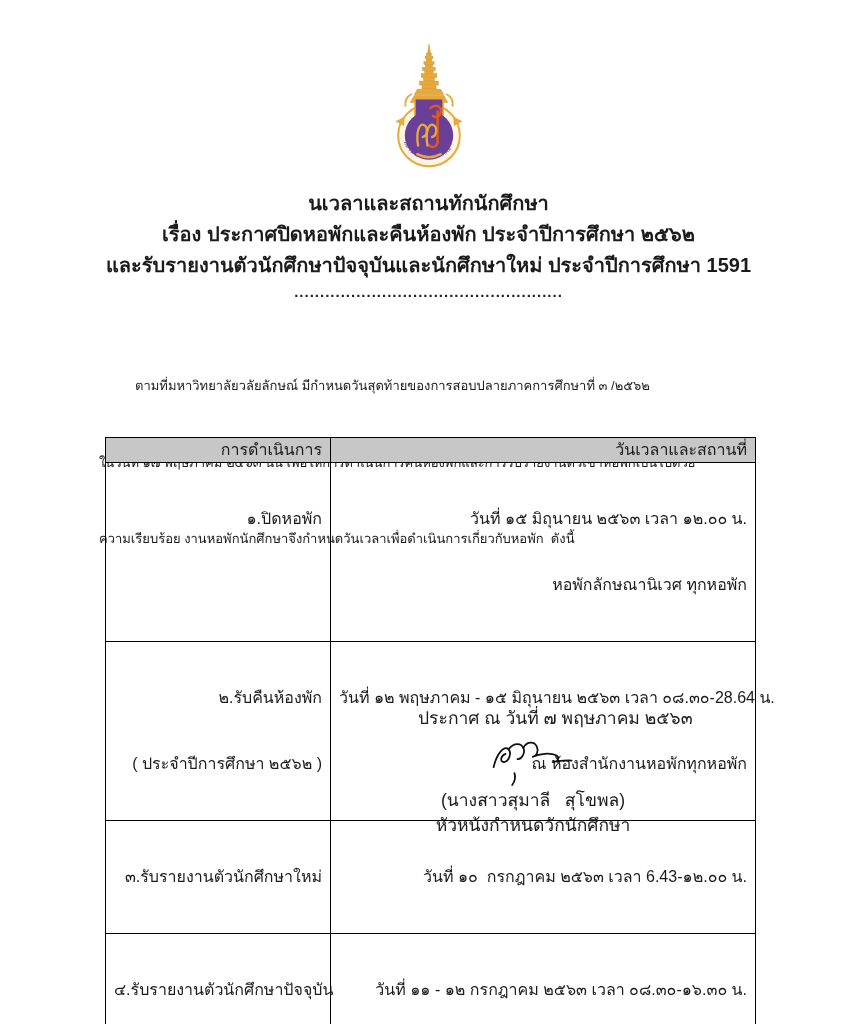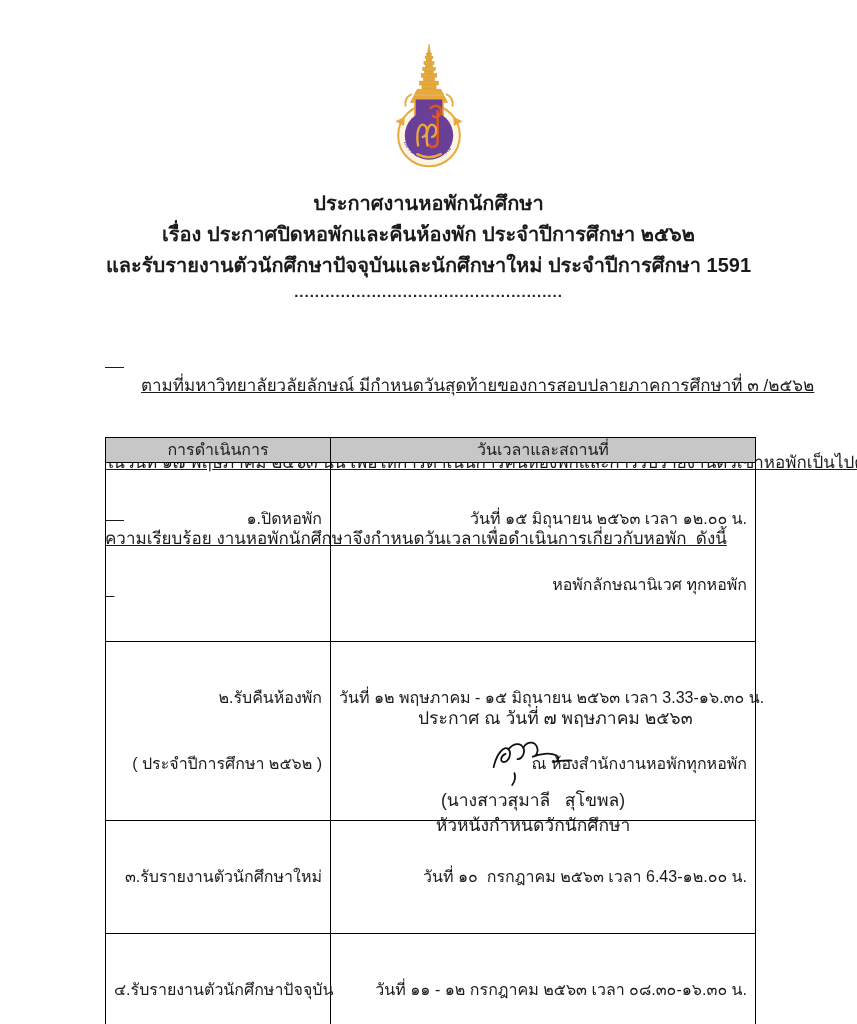--- a/index.html
+++ b/index.html
@@ -9,33 +9,33 @@
     font-family:"Liberation Sans","DejaVu Sans",sans-serif;
     color:#1b1b1b; overflow:hidden;
   }
   .logo { position:absolute; top:44px; left:50%; transform:translateX(-50%); }
   .title-block {
     position:absolute; top:188px; left:0; width:100%;
     text-align:center; font-weight:bold; font-size:20px; line-height:31px;
   }
   .dots { font-size:15px; line-height:15px; letter-spacing:1px; font-weight:bold; margin-top:3px; color:#222; }
   .para {
-    position:absolute; top:322px; left:105px; width:660px;
-    font-size:17px; line-height:25.5px; white-space:pre;text-decoration:underline;
+    position:absolute; top:322px; left:99px; width:660px;
+    font-size:13px; line-height:25.5px; white-space:pre;
   }
   .para .indent { padding-left:36px; }
   table.schedule {
     position:absolute; top:437px; left:105px; width:650px;
     border-collapse:collapse; font-size:16px; table-layout:fixed;
   }
   table.schedule th, table.schedule td {
     border:1.5px solid #000; padding:1px 8px; line-height:22px;
     vertical-align:top; text-align:right; white-space:pre; overflow:visible;
   }
-  table.schedule th { background:#c7c7c7; text-align:center; font-weight:normal; }
+  table.schedule th { background:#c7c7c7; font-weight:normal; }
   .announce { position:absolute; top:660px; left:418px; font-size:17.5px;margin-top:44px; }
   .sig-block {
     position:absolute; top:736px; left:402px; width:262px;
     text-align:center; font-size:17.5px; line-height:25px;
   }
   .sig-block svg { display:block; margin:0 auto; }
 </style>
 </head>
 <body>
 
@@ -70,21 +70,21 @@
       <textPath href="#ringArc" startOffset="3">มหาวิทยาลัยวลัยลักษณ์</textPath>
     </text>
     <g fill="none" stroke-linecap="round">
       <path d="M57,82 C64,76 72,80 70,88 C69,93 63,95 60,92 M66,86 L66,124 C66,132 58,134 55,129" stroke="#E2571F" stroke-width="3.2"></path>
       <path d="M41,130 C38,112 43,100 49,104 C54,107 53,118 47,119 M53,130 C50,112 55,100 61,104 C66,107 65,118 59,119" stroke="#E8A93C" stroke-width="3"></path>
       <path d="M40,141 Q55,149 70,141" stroke="#E8A93C" stroke-width="3"></path>
     </g>
   </svg>
 
   <div class="title-block">
-    <div>ประกาศงานหอพักนักศึกษา</div>
+    <div>นเวลาและสถานทักนักศึกษา</div>
     <div>เรื่อง ประกาศปิดหอพักและคืนห้องพัก ประจำปีการศึกษา ๒๕๖๒</div>
     <div>และรับรายงานตัวนักศึกษาปัจจุบันและนักศึกษาใหม่ ประจำปีการศึกษา 1591</div>
     <div class="dots">....................................................</div>
   </div>
 
   <div class="para">
     <div class="indent">ตามที่มหาวิทยาลัยวลัยลักษณ์ มีกำหนดวันสุดท้ายของการสอบปลายภาคการศึกษาที่ ๓ /๒๕๖๒</div>
     <div>ในวันที่ ๑๗ พฤษภาคม ๒๕๖๓ นั้น เพื่อให้การดำเนินการคืนห้องพักและการรับรายงานตัวเข้าหอพักเป็นไปด้วย</div>
     <div>ความเรียบร้อย งานหอพักนักศึกษาจึงกำหนดวันเวลาเพื่อดำเนินการเกี่ยวกับหอพัก  ดังนี้</div>
   </div>
@@ -109,21 +109,21 @@
           <div>วันที่ ๑๕ มิถุนายน ๒๕๖๓ เวลา ๑๒.๐๐ น.</div>
           <div>หอพักลักษณานิเวศ ทุกหอพัก</div>
         </td>
       </tr>
       <tr>
         <td>
           <div>๒.รับคืนห้องพัก</div>
           <div>( ประจำปีการศึกษา ๒๕๖๒ )</div>
         </td>
         <td>
-          <div>วันที่ ๑๒ พฤษภาคม - ๑๕ มิถุนายน ๒๕๖๓ เวลา 3.33-๑๖.๓๐ น.</div>
+          <div>วันที่ ๑๒ พฤษภาคม - ๑๕ มิถุนายน ๒๕๖๓ เวลา ๐๘.๓๐-28.64 น.</div>
           <div>ณ ห้องสำนักงานหอพักทุกหอพัก</div>
         </td>
       </tr>
       <tr>
         <td>
           <div>๓.รับรายงานตัวนักศึกษาใหม่</div>
         </td>
         <td>
           <div>วันที่ ๑๐  กรกฎาคม ๒๕๖๓ เวลา 6.43-๑๒.๐๐ น.</div>
         </td>

